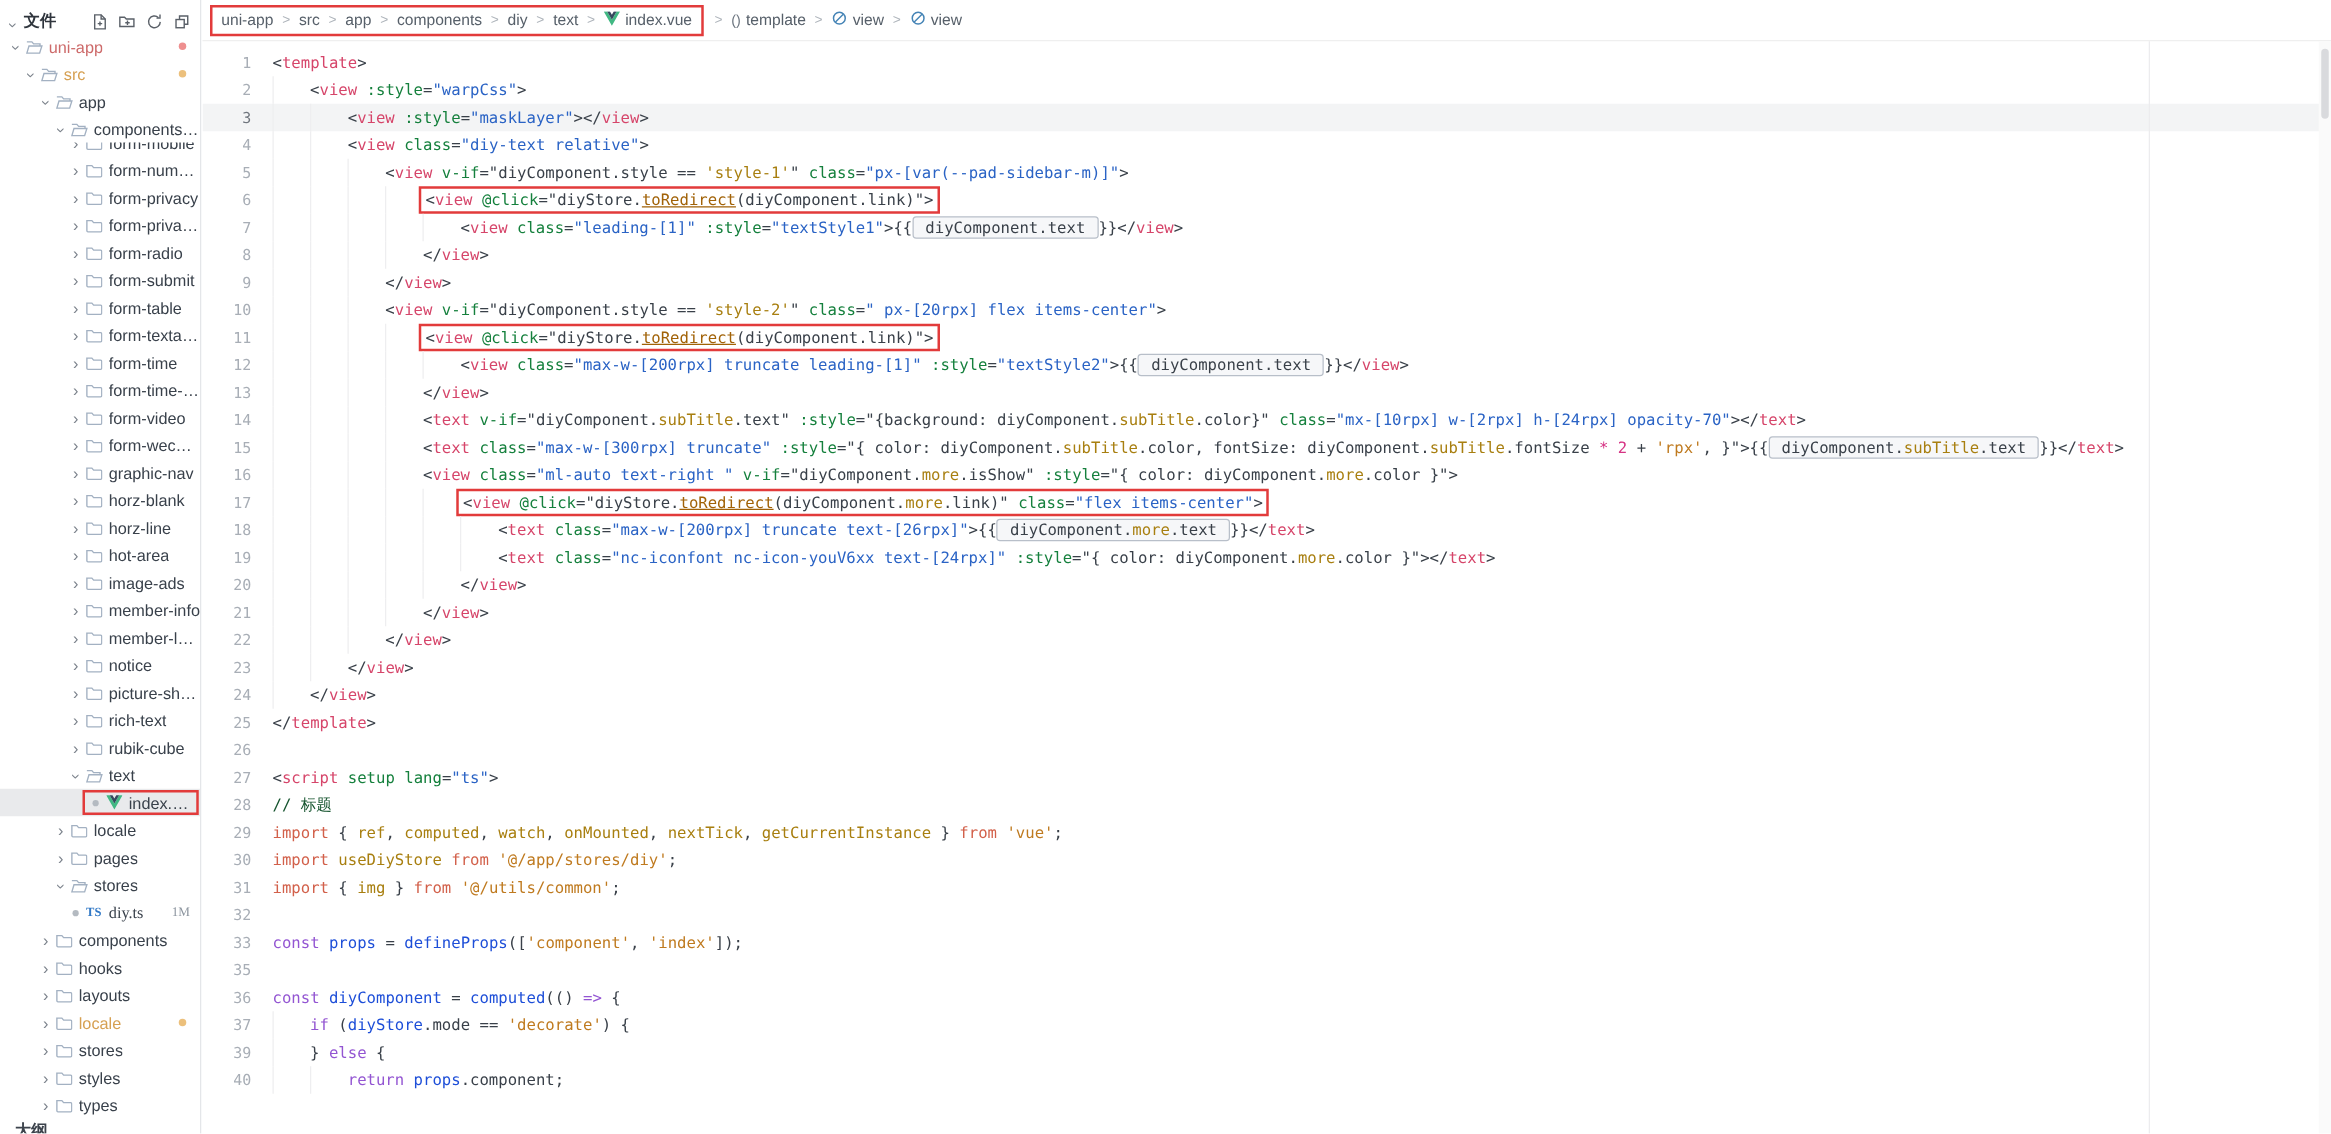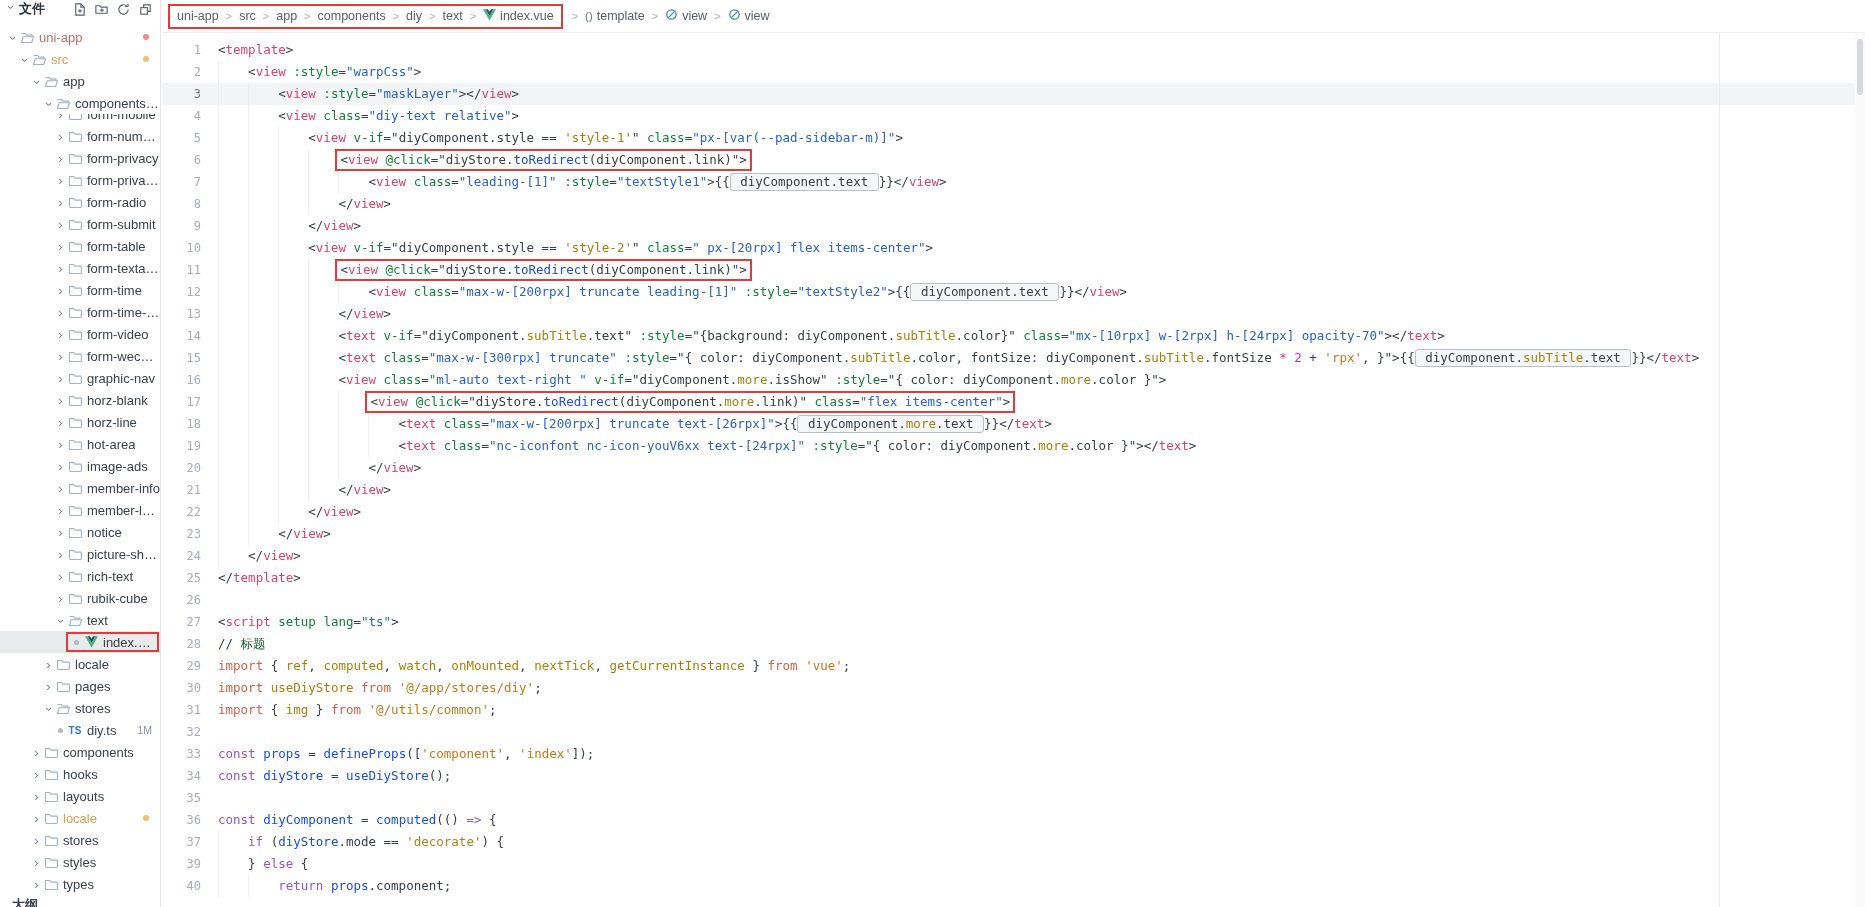--- a/index.html
+++ b/index.html
@@ -4,21 +4,21 @@
 <title>index.vue</title>
 <style>
   * { box-sizing: border-box; margin: 0; padding: 0; }
   html,body { width:1865px; height:907px; overflow:hidden; background:#fff;
               font-family:"Liberation Sans", sans-serif; }
   #app { position:relative; width:1865px; height:907px; background:#fff; overflow:hidden; }
 
   
   #sidebar { position:absolute; left:0; top:0; width:161px; height:907px;
              border-right:1px solid #e4e6e9; background:#fff; overflow:hidden; }
-  #sb-head { height:26px; display:flex; align-items:flex-start; padding:0 6px 0 4px; }
+  #sb-head { height:26px; display:flex; align-items:flex-end; padding:0 6px 0 4px; }
   #sb-head .chev { margin-right:2px; }
   #sb-title { font-size:13px; font-weight:bold; color:#2f353d; flex:0 0 auto; }
   #sb-actions { margin-left:auto; display:flex; gap:4px; }
   .sb-act { width:18px; height:18px; border:none; background:transparent; display:flex;
             align-items:center; justify-content:center; cursor:pointer; padding:0; }
   .sb-act svg { display:block; }
 
   #file-tree { position:relative; }
   .trow { height:22px; display:flex; align-items:center; font-size:13px; color:#39414b;
           white-space:nowrap; cursor:pointer; }
@@ -64,21 +64,21 @@
   .lc { white-space:pre; padding-left:4px; }
   .guide { display:inline-block; width:30.1px; height:22px; vertical-align:top;
            border-left:1px solid #eeeef0; }
   .redline { display:inline-block; border:2px solid #e23b3b; padding:0 3px; margin-left:-3px;
              height:22px; line-height:18px; }
   .occ { display:inline-block; border:1px solid #b8bfc9; background:#f6f7f9; border-radius:3px;
          padding:0 2px; line-height:16px; }
 
   .t-tag{color:#d6456a} .t-pun{color:#394049} .t-attr{color:#15803d} .t-dark{color:#394049}
   .t-str{color:#2a63c5} .t-sq{color:#a87f10} .t-ostr{color:#bf7a1f} .t-kwi{color:#d2604a}
-  .t-kw{color:#9355d2} .t-fn{color:#1d4ed8} .t-fnu{color:#1d4ed8;}
+  .t-kw{color:#9355d2} .t-fn{color:#1d4ed8} .t-fnu{color:#a16207;text-decoration:underline}
   .t-num{color:#d63384} .t-com{color:#14532d}
 
   #ruler { position:absolute; left:1557px; top:33px; bottom:0; border-left:1px solid #ececee; }
   #vscroll { position:absolute; right:0; top:33px; width:10px; bottom:0; background:#fafafa; }
   #vthumb { position:absolute; right:2px; top:6px; width:6px; height:56px; background:#d9dadd;
             border-radius:3px; }
 </style>
 </head>
 <body>
 
@@ -475,21 +475,21 @@
             <span class="chev open">›</span>
             <span class="ticon">
               <svg width="15" height="13" viewBox="0 0 15 13">
                 <path fill="none" stroke="#a3b1c2" stroke-width="1.1" d="M1.5 2.5h4l1.4 1.6h5.1v1.7"></path>
                 <path fill="none" stroke="#a3b1c2" stroke-width="1.1" d="M1.5 11.5 3.2 5.8h10.3l-1.8 5.7z"></path>
               </svg>
             </span>
             <span class="tlabel">stores</span>
           </span>
         </div>
-        <div class="trow" style="padding-left: 54px;">
+        <div class="trow" style="padding-left: 54px; font-family: Liberation Serif, serif;">
           <span class="cwrap">
             <span class="chev-ph">
               <span class="mdot"></span>
             </span>
             <span class="ticon">
               <span class="tsic">TS</span>
             </span>
             <span class="tlabel">diy.ts</span>
             <span class="badge">1M</span>
           </span>
@@ -760,24 +760,20 @@
         </div>
         <div class="cline">
           <span class="ln">32</span>
           <span class="lc"></span>
         </div>
         <div class="cline">
           <span class="ln">33</span>
           <span class="lc"><span class="t-kw">const</span><span class="t-dark"> </span><span class="t-fn">props</span><span class="t-dark"> = </span><span class="t-fn">defineProps</span><span class="t-pun">([</span><span class="t-ostr">'component'</span><span class="t-pun">, </span><span class="t-ostr">'index'</span><span class="t-pun">]);</span></span>
         </div>
         <div class="cline">
-          <span class="ln">34</span>
-          <span class="lc"><span class="t-kw">const</span><span class="t-dark"> </span><span class="t-fn">diyStore</span><span class="t-dark"> = </span><span class="t-fn">useDiyStore</span><span class="t-pun">();</span></span>
-        </div>
-        <div class="cline">
           <span class="ln">35</span>
           <span class="lc"></span>
         </div>
         <div class="cline">
           <span class="ln">36</span>
           <span class="lc"><span class="t-kw">const</span><span class="t-dark"> </span><span class="t-fn">diyComponent</span><span class="t-dark"> = </span><span class="t-fn">computed</span><span class="t-pun">(() </span><span class="t-kw">=&gt;</span><span class="t-pun"> {</span></span>
         </div>
         <div class="cline">
           <span class="ln">37</span>
           <span class="lc"><span class="guide"></span><span class="t-kw">if</span><span class="t-dark"> (</span><span class="t-fn">diyStore</span><span class="t-dark">.mode == </span><span class="t-ostr">'decorate'</span><span class="t-dark">) {</span></span>

